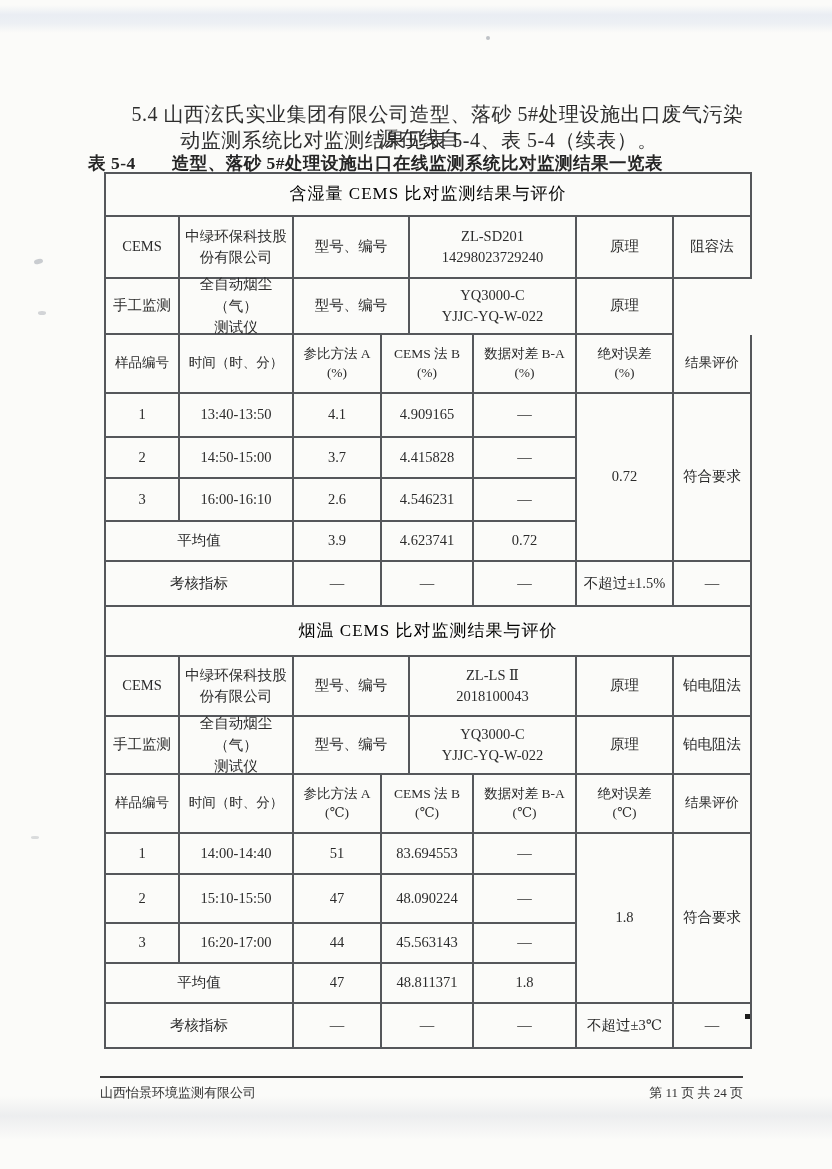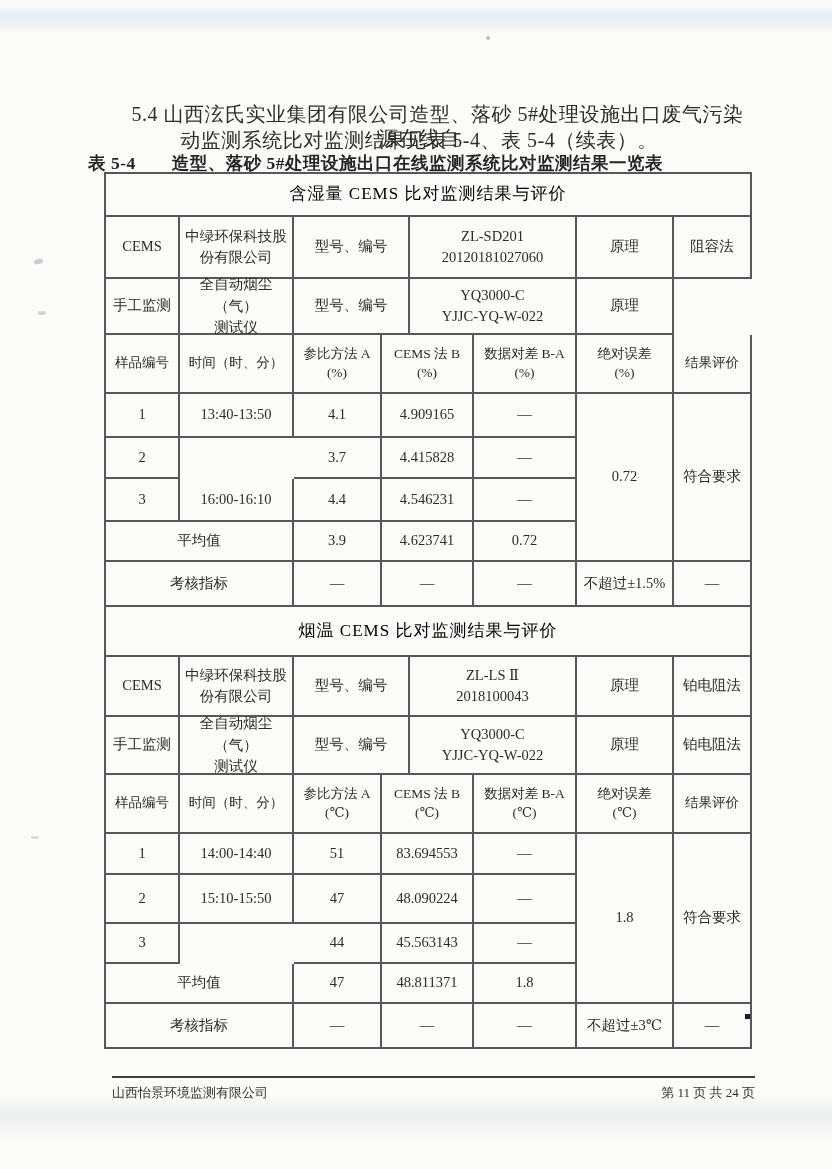--- a/index.html
+++ b/index.html
@@ -44,21 +44,21 @@
     font-size:14.5px;line-height:1.45;color:#2b2b2b;
     padding:1px 2px;box-sizing:border-box;
   }
   .sec-title{font-size:17px;letter-spacing:1px;color:#000000;}
   .hdr{font-size:13.5px;line-height:1.4;}
 
   
   .footer{position:absolute;left:100px;top:1076px;width:643px;
     border-top:2px solid #3e3e40;padding-top:6px;
     display:flex;justify-content:space-between;
-    font-size:13px;color:#333;margin-left:12px;}
+    font-size:13px;color:#333;}
 </style>
 </head>
 <body>
 
 <div class="top-band"></div>
 <div class="bottom-band"></div>
 <div class="speck sp1"></div>
 <div class="speck sp2"></div>
 <div class="speck sp3"></div>
 <div class="speck sp4"></div>
@@ -70,21 +70,21 @@
 
 <div class="tbl">
 
   <div class="c sec-title" style="grid-area:1/1/2/9">含湿量 CEMS 比对监测结果与评价</div>
 
   <div class="c" style="grid-area:2/1/3/2">CEMS</div>
   <div class="c" style="grid-area:2/2/3/3">中绿环保科技股
 份有限公司</div>
   <div class="c" style="grid-area:2/3/3/5">型号、编号</div>
   <div class="c" style="grid-area:2/5/3/7">ZL-SD201
-20120181027060</div>
+14298023729240</div>
   <div class="c" style="grid-area:2/7/3/8">原理</div>
   <div class="c" style="grid-area:2/8/3/9">阻容法</div>
 
   <div class="c" style="grid-area:3/1/4/2">手工监测</div>
   <div class="c" style="grid-area:3/2/4/3">全自动烟尘（气）
 测试仪</div>
   <div class="c" style="grid-area:3/3/4/5">型号、编号</div>
   <div class="c" style="grid-area:3/5/4/7">YQ3000-C
 YJJC-YQ-W-022</div>
   <div class="c" style="grid-area:3/7/4/8">原理</div>
@@ -101,27 +101,28 @@
 (%)</div>
   <div class="c hdr" style="grid-area:4/8/5/9">结果评价</div>
 
   <div class="c" style="grid-area:5/1/6/2">1</div>
   <div class="c" style="grid-area:5/2/6/3">13:40-13:50</div>
   <div class="c" style="grid-area:5/3/6/4">4.1</div>
   <div class="c" style="grid-area:5/4/6/6">4.909165</div>
   <div class="c" style="grid-area:5/6/6/7">—</div>
 
   <div class="c" style="grid-area:6/1/7/2">2</div>
+  <div class="c" style="grid-area:6/2/7/3">14:50-15:00</div>
   <div class="c" style="grid-area:6/3/7/4">3.7</div>
   <div class="c" style="grid-area:6/4/7/6">4.415828</div>
   <div class="c" style="grid-area:6/6/7/7">—</div>
 
   <div class="c" style="grid-area:7/1/8/2">3</div>
   <div class="c" style="grid-area:7/2/8/3">16:00-16:10</div>
-  <div class="c" style="grid-area:7/3/8/4">4.4</div>
+  <div class="c" style="grid-area:7/3/8/4">2.6</div>
   <div class="c" style="grid-area:7/4/8/6">4.546231</div>
   <div class="c" style="grid-area:7/6/8/7">—</div>
 
   <div class="c" style="grid-area:5/7/9/8">0.72</div>
   <div class="c" style="grid-area:5/8/9/9">符合要求</div>
 
   <div class="c" style="grid-area:8/1/9/3">平均值</div>
   <div class="c" style="grid-area:8/3/9/4">3.9</div>
   <div class="c" style="grid-area:8/4/9/6">4.623741</div>
   <div class="c" style="grid-area:8/6/9/7">0.72</div>
@@ -171,20 +172,21 @@
   <div class="c" style="grid-area:14/4/15/6">83.694553</div>
   <div class="c" style="grid-area:14/6/15/7">—</div>
 
   <div class="c" style="grid-area:15/1/16/2">2</div>
   <div class="c" style="grid-area:15/2/16/3">15:10-15:50</div>
   <div class="c" style="grid-area:15/3/16/4">47</div>
   <div class="c" style="grid-area:15/4/16/6">48.090224</div>
   <div class="c" style="grid-area:15/6/16/7">—</div>
 
   <div class="c" style="grid-area:16/1/17/2">3</div>
+  <div class="c" style="grid-area:16/2/17/3">16:20-17:00</div>
   <div class="c" style="grid-area:16/3/17/4">44</div>
   <div class="c" style="grid-area:16/4/17/6">45.563143</div>
   <div class="c" style="grid-area:16/6/17/7">—</div>
 
   <div class="c" style="grid-area:14/7/18/8">1.8</div>
   <div class="c" style="grid-area:14/8/18/9">符合要求</div>
 
   <div class="c" style="grid-area:17/1/18/3">平均值</div>
   <div class="c" style="grid-area:17/3/18/4">47</div>
   <div class="c" style="grid-area:17/4/18/6">48.811371</div>

